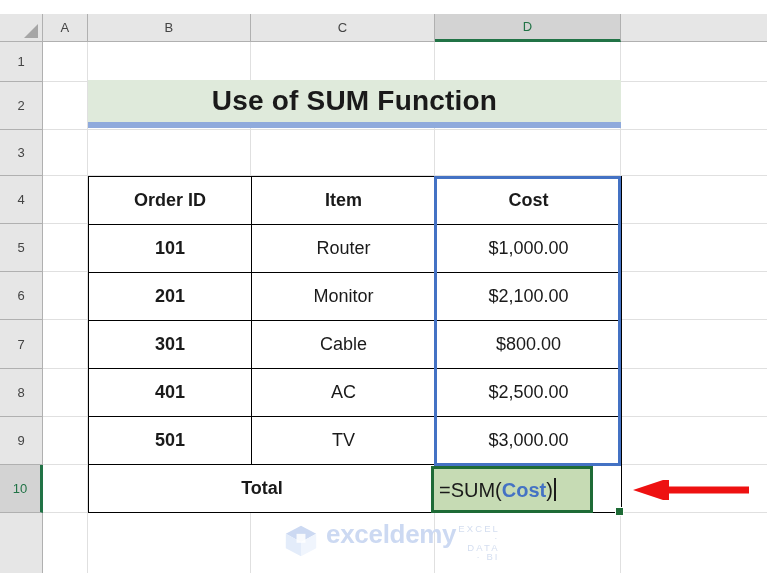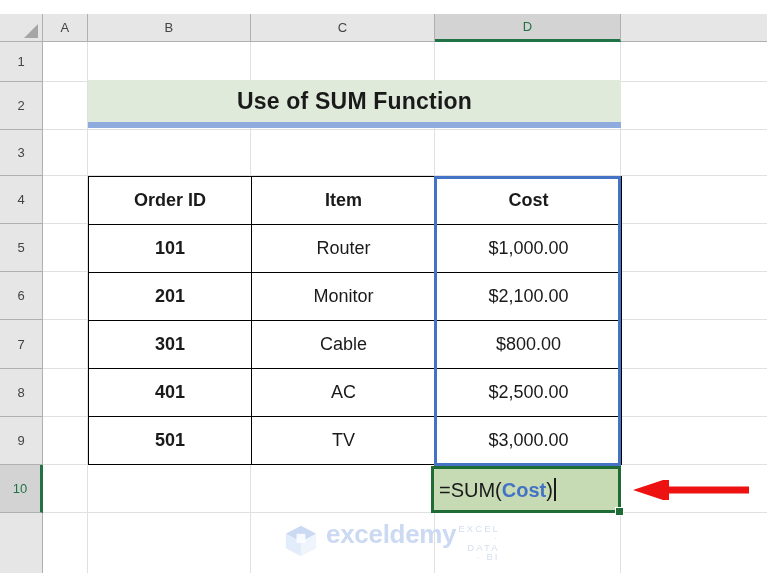--- a/index.html
+++ b/index.html
@@ -119,21 +119,21 @@
     left: 88px; top: 80px;
     width: 533px; height: 48px;
     background: #dfeadb;
     border-bottom: 6px solid #8faadc;
     box-sizing: border-box;
     display: flex;
     align-items: center;
     justify-content: center;
   }
   .title-text {
-    font-size: 23px;
+    font-size: 28px;
     font-weight: bold;
     color: #1a1a1a;
     letter-spacing: 0.2px;
   }
 
   
   .table-wrap {
     position: absolute;
     left: 88px; top: 176px;
   }
@@ -184,21 +184,21 @@
     width: 187px; height: 290px;
     border: 3px solid #4472c4;
     box-sizing: border-box;
     pointer-events: none;
   }
 
   
   .formula-cell {
     position: absolute;
     left: 431px; top: 466px;
-    width: 190px; height: 47px;
+    width: 162px; height: 47px;
     background: #c6dbb4;
     border: 3px solid #1e6b36;
     box-sizing: border-box;
     display: flex;
     align-items: center;
     padding-left: 5px;
   }
   .formula-text {
     font-size: 20px;
     color: #1a1a1a;
@@ -365,20 +365,24 @@
       <tr>
         <td class="col-b">401</td>
         <td class="col-c">AC</td>
         <td class="col-d cost-cell">$2,500.00</td>
       </tr>
       <tr>
         <td class="col-b">501</td>
         <td class="col-c">TV</td>
         <td class="col-d cost-cell">$3,000.00</td>
       </tr>
+      <tr>
+        <td class="total-label col-b" colspan="2">Total</td>
+        <td class="total-value col-d"></td>
+      </tr>
     </tbody>
       </table>
   </div>
 
   <div class="cost-outline"></div>
 
   <div class="formula-cell">
     <span class="formula-text"><span>=SUM(</span><span class="named">Cost</span><span>)</span><span class="caret"></span></span>
   </div>
   <div class="fill-handle"></div>

